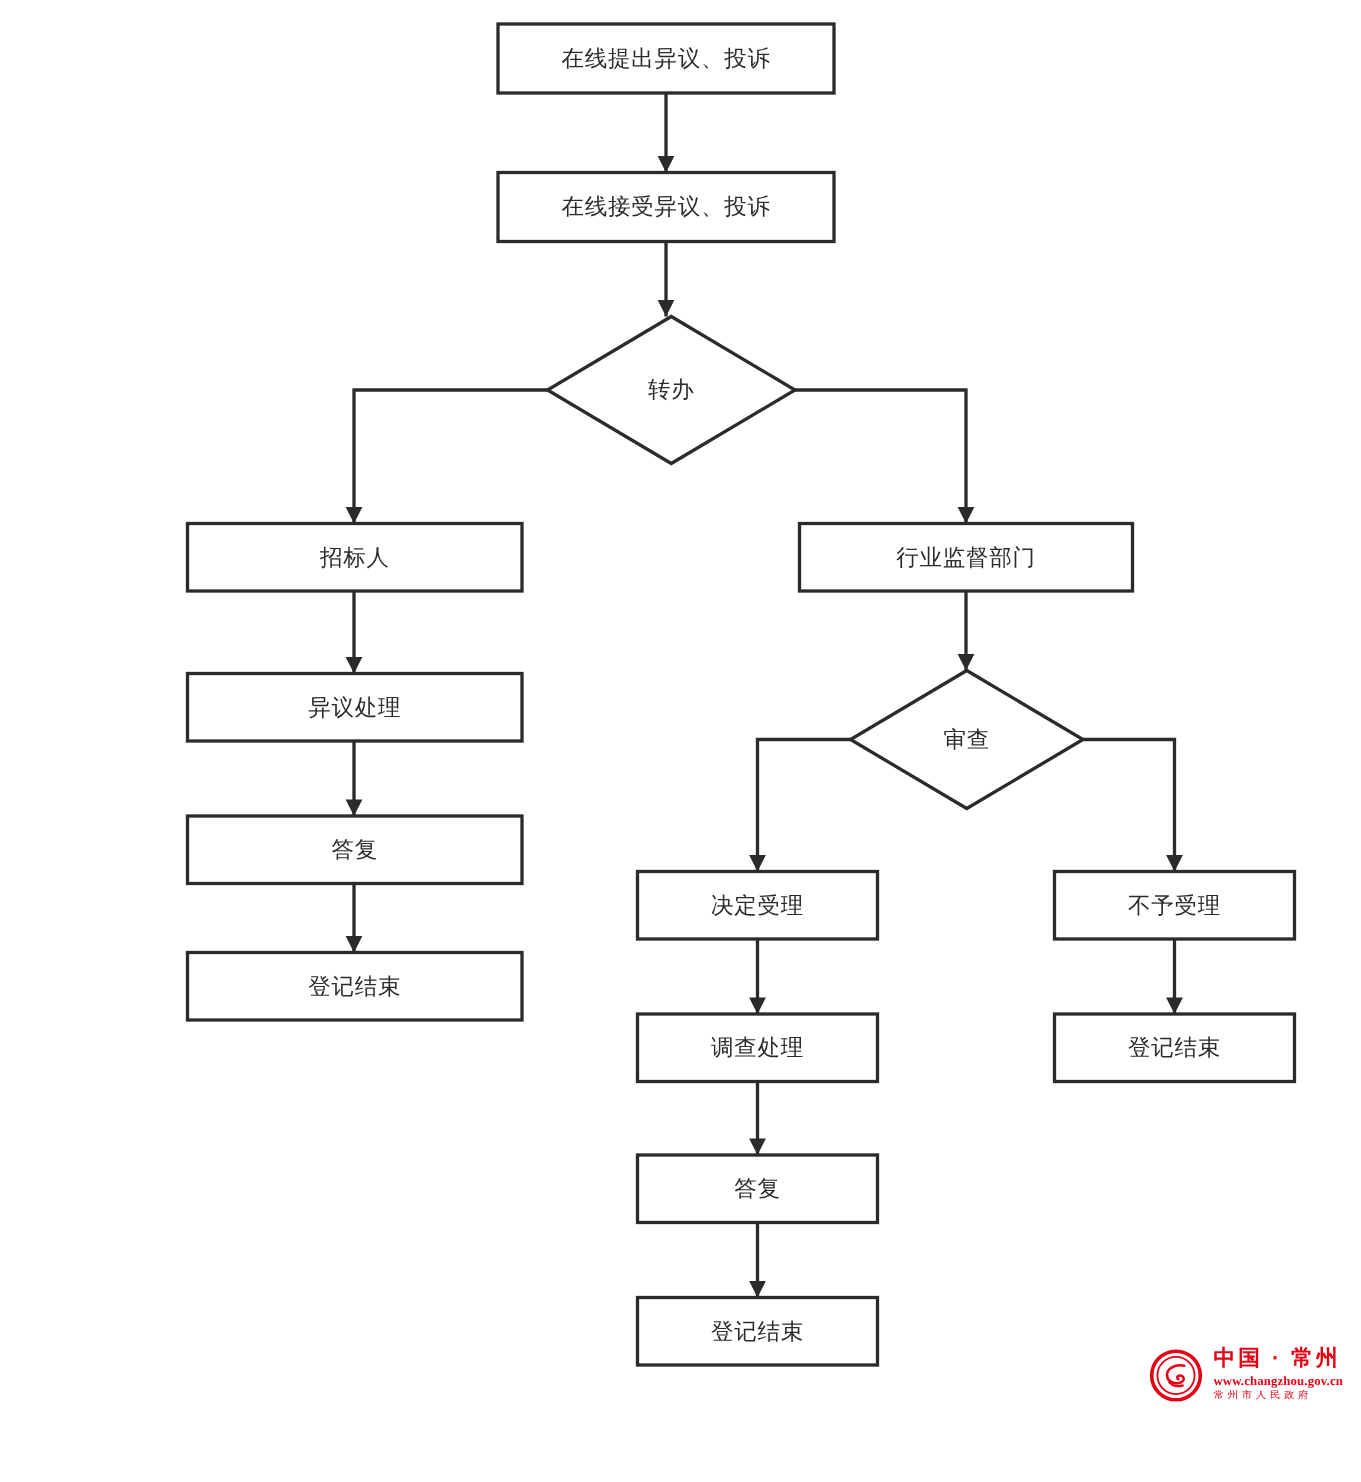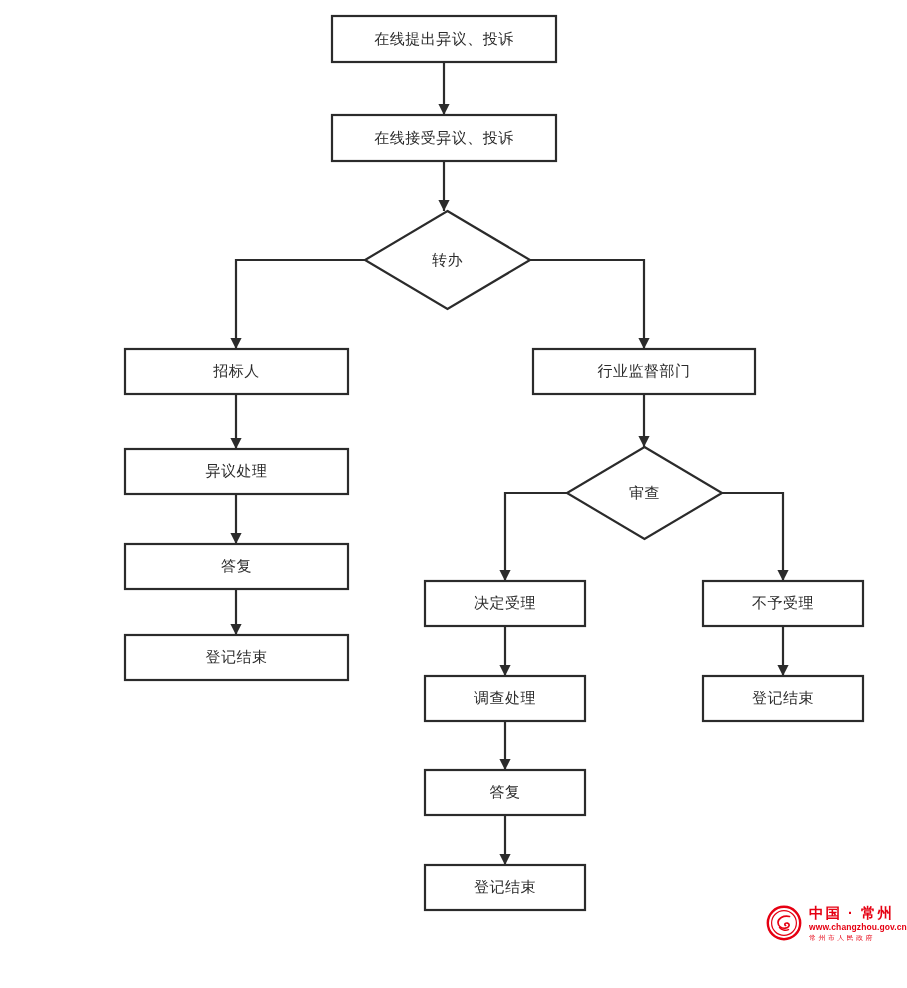--- a/index.html
+++ b/index.html
@@ -51,21 +51,21 @@
     stroke: none;
   }
   
   #watermark {
     position: absolute;
     left: 766px;
     top: 899px;
     width: 128px;
     height: 42px;
     display: flex;
-    align-items: flex-end;
+    align-items: flex-start;
     gap: 7px;
     user-select: none;
   }
   #wm-seal {
     width: 36px;
     height: 36px;
     flex: 0 0 36px;
     position: relative;
   }
   #wm-seal svg { display: block; width: 36px; height: 36px; }
@@ -82,20 +82,21 @@
     letter-spacing: 2px;
     white-space: nowrap;
   }
   .wm-line2 {
     font-size: 8.5px;
     font-weight: bold;
     color: #e60012;
     letter-spacing: 0.1px;
     margin-top: 2.5px;
     white-space: nowrap;
+    font-family: Liberation Serif, serif;
   }
   .wm-line3 {
     font-size: 7px;
     color: #e60012;
     letter-spacing: 2.4px;
     margin-top: 2.5px;
     white-space: nowrap;
     transform: scaleY(0.92);
     transform-origin: left center;
   }

